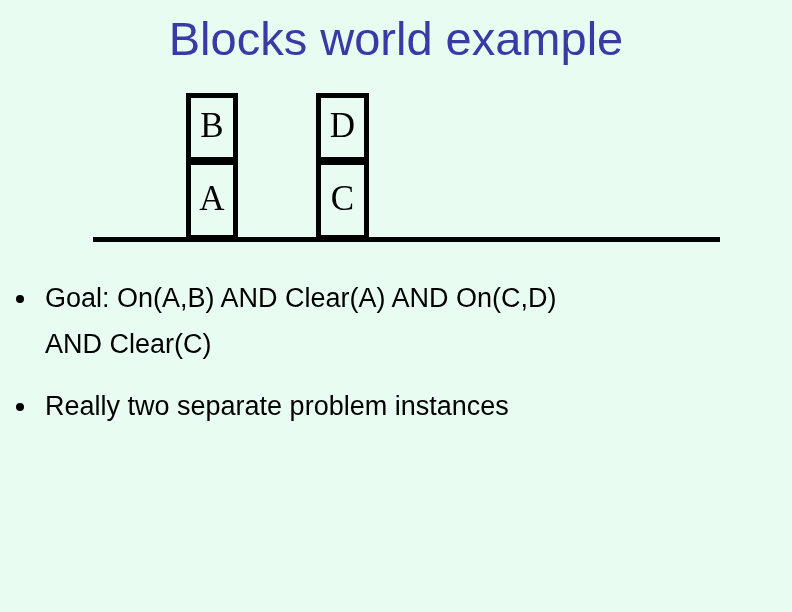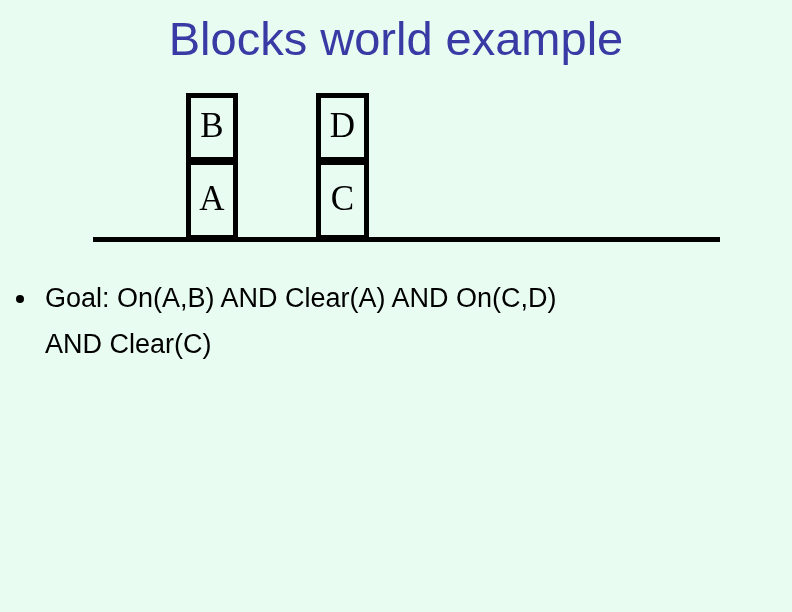--- a/index.html
+++ b/index.html
@@ -155,16 +155,20 @@
 
   <div class="bullets">
 
     <div class="bullet-item">
       <span class="bullet-dot"></span>
       <span class="bullet-text">Goal: On(A,B) AND Clear(A) AND On(C,D)
 AND Clear(C)</span>
     </div>
 
 
+    <div class="bullet-item">
+      <span class="bullet-dot"></span>
+      <span class="bullet-text">Really two separate problem instances</span>
+    </div>
 
   </div>
 
 </div>
 
 </body></html>

